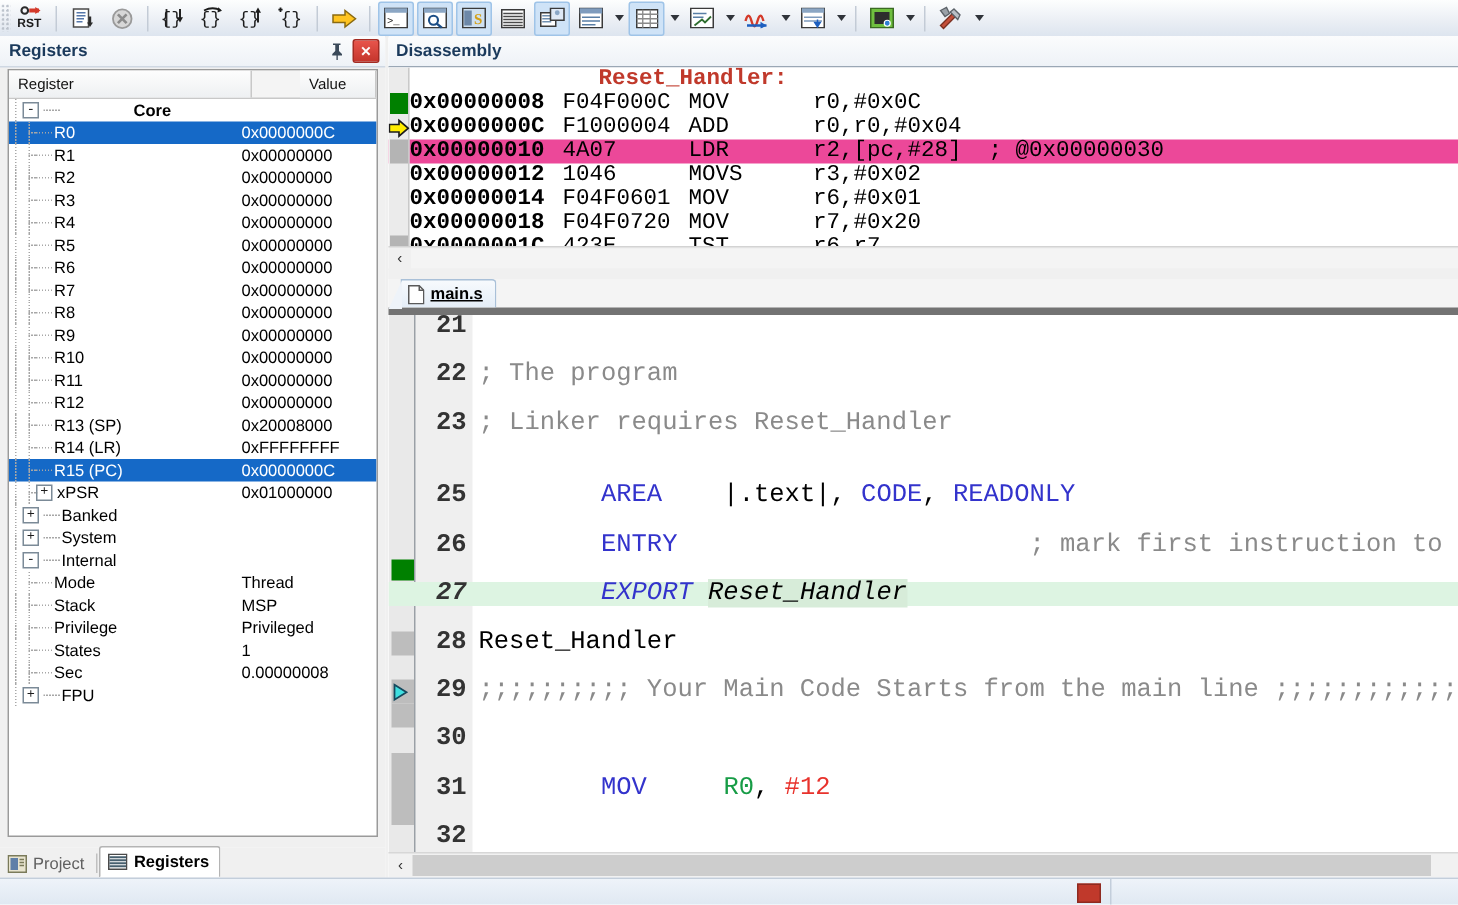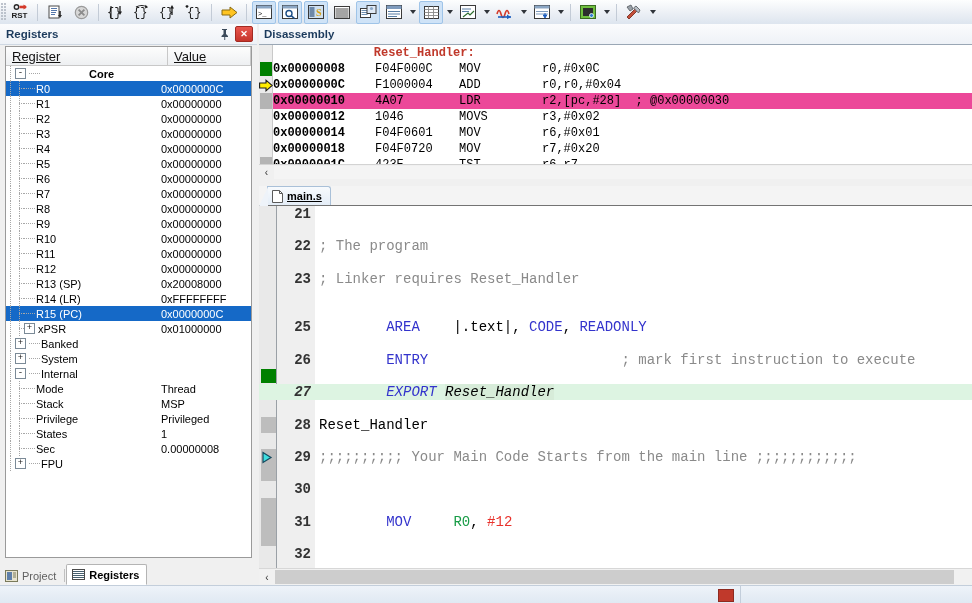--- a/index.html
+++ b/index.html
@@ -54,27 +54,26 @@
     display:flex;align-items:center;justify-content:center;
     color:#fff;font-size:9px;font-weight:bold;line-height:1;
   }
   .reg-body{
     position:absolute;left:5px;top:22px;width:245px;height:510px;
     background:#ffffff;border:1px solid #9a9a9a;overflow:hidden;
   }
   .reg-header{display:flex;height:18px;background:#f4f4f4;border-bottom:1px solid #c8c8c8;}
   .reg-header div{
     display:flex;align-items:center;padding-left:6px;
-    font-size:13px;color:#111;
+    font-size:10px;color:#111;
     background:linear-gradient(#fdfdfd,#eef0f2);
     border-right:1px solid #c8c8c8;
-    text-decoration:underline;
   }
   .rh-name{width:155px;}
-  .rh-val{flex:1;}
+  .rh-val{flex:1;margin-left:32px;}
   .tree{position:relative;}
   .trow{height:15px;display:flex;align-items:center;font-size:11px;color:#000;position:relative;white-space:nowrap;}
   .trow.sel{background:#1569c7;color:#ffffff;}
   .t-name{display:flex;align-items:center;width:155px;overflow:hidden;}
   .t-val{flex:1;}
   .expander{
     width:9px;height:9px;border:1px solid #7b8a97;background:#fff;
     display:inline-flex;align-items:center;justify-content:center;
     font-size:9px;line-height:7px;color:#1c1c1c;font-family:"Liberation Mono",monospace;
     margin-right:3px;flex:none;
@@ -106,54 +105,54 @@
 
   
   .dis-pane{position:absolute;left:259px;top:24px;width:713px;height:155px;background:#fff;}
   .dis-title{
     height:20px;display:flex;align-items:center;padding-left:5px;
     background:linear-gradient(#fbfcfd,#eef2f7);
     font-weight:bold;color:#1b3a5c;font-size:11.5px;
     border-bottom:1px solid #9aa7b5;
   }
   .dis-body{position:relative;height:119px;background:#fff;overflow:hidden;
-    font-family:"Liberation Mono","DejaVu Sans Mono",monospace;font-size:12px;}
+    font-family:"Liberation Mono","DejaVu Sans Mono",monospace;font-size:15px;}
   .dis-gutter{position:absolute;left:0;top:0;width:13px;height:100%;background:#ebebeb;border-right:1px solid #c9c9c9;}
   .dline{height:16px;line-height:16px;display:flex;white-space:pre;padding-left:14px;color:#000;}
   .dline.hl{background:#ec4899;}
   .dline.label{color:#c0392b;font-weight:bold;}
   .dcol-addr{width:102px;display:inline-block;font-weight:bold;}
   .dcol-op{width:84px;display:inline-block;}
   .dcol-mn{width:83px;display:inline-block;}
   .g-green{position:absolute;left:1px;width:12px;height:14px;background:#008000;}
   .g-arrow{position:absolute;left:0px;width:14px;height:16px;display:flex;align-items:center;}
   .g-gray{position:absolute;left:1px;width:12px;height:16px;background:#b4b4b4;}
   .hscroll{
     height:15px;background:#f0f0f0;border-top:1px solid #d3d3d3;
     display:flex;align-items:center;
   }
   .hscroll .lb{width:15px;text-align:center;font-size:10px;color:#333;line-height:1;}
   .hscroll .track{flex:1;height:13px;background:#f4f4f4;}
 
   
   .ed-pane{position:absolute;left:259px;top:186px;width:713px;height:399px;background:#fff;}
   .ed-tabbar{height:19px;background:#f4f4f4;display:flex;align-items:center;padding-left:8px;
-     border-bottom:1px solid #737373;}
+     border-bottom:5px solid #737373;}
   .ed-tab{
     height:18px;display:flex;align-items:center;gap:4px;padding:0 8px 0 4px;
     background:linear-gradient(#f7fafd,#e4edf7);
     border:1px solid #a9c0d8;border-bottom:none;border-radius:0 3px 0 0;
     font-size:11px;color:#000;
     position:relative;
   }
   .ed-tab .nm{font-weight:bold;text-decoration:underline;}
   .ed-tab::before{content:"";position:absolute;left:-9px;bottom:-1px;
     border-left:9px solid transparent;border-bottom:19px solid #eef3f9;}
   .ed-body{position:relative;height:364px;overflow:hidden;background:#fff;
-    font-family:"Liberation Mono","DejaVu Sans Mono",monospace;font-size:14px;}
+    font-family:"Liberation Mono","DejaVu Sans Mono",monospace;font-size:17px;}
   .ed-margin{position:absolute;left:0;top:0;width:18px;height:100%;background:#e9e9e9;}
   .ed-margin-line{position:absolute;left:17px;top:0;width:1px;height:100%;background:#9aa0a6;}
   .ed-numcol{position:absolute;left:18px;top:0;width:38px;height:100%;background:#efefef;}
   .erow{position:relative;height:16.2px;line-height:16.2px;white-space:pre;}
   .erow .num{position:absolute;left:18px;width:34px;text-align:right;color:#333;font-weight:bold;}
   .erow .txt{position:absolute;left:60px;color:#000;}
   .erow.cur{background:#ddf4e2;font-style:italic;}
   .m-green{position:absolute;left:2px;width:15px;height:14px;background:#008000;}
   .m-gray{position:absolute;left:2px;width:15px;height:16.2px;background:#bdbdbd;}
   .m-tri{position:absolute;left:2px;width:14px;height:16.2px;display:flex;align-items:center;}

